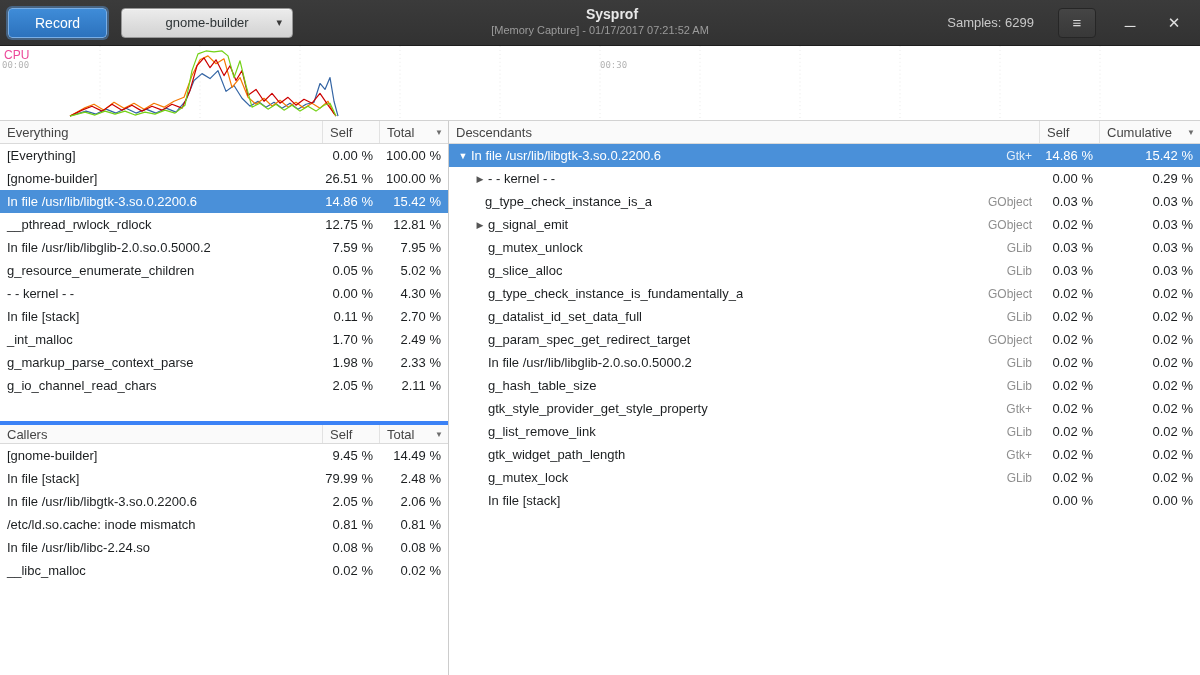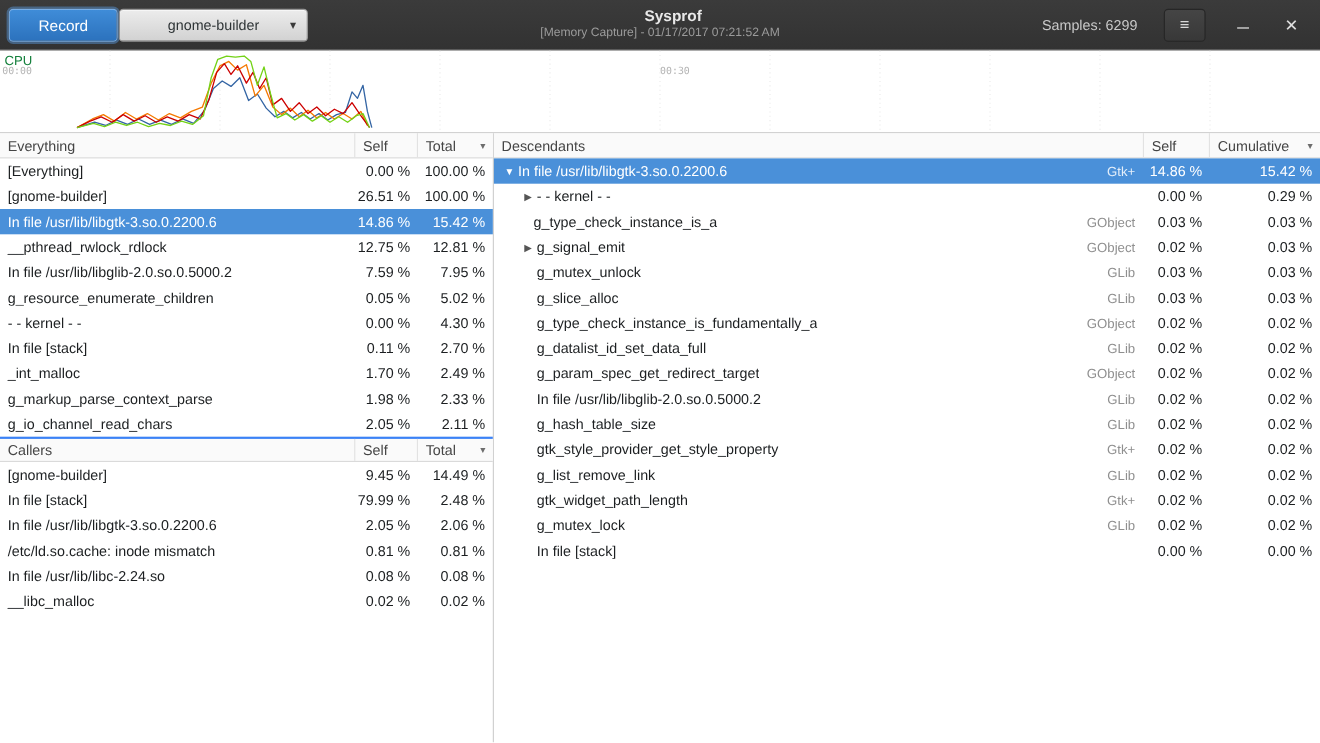--- a/index.html
+++ b/index.html
@@ -3,21 +3,21 @@
 <meta charset="utf-8">
 <style>
   * { margin:0; padding:0; box-sizing:border-box; }
   html,body { width:1200px; height:675px; overflow:hidden; background:#fff;
               font-family:"Liberation Sans", sans-serif; }
 
   
   .headerbar { height:46px; background:linear-gradient(#3b3b3b,#323232);
                border-bottom:1px solid #1e1e1e; display:flex; align-items:center;
                position:relative; }
-  .hb-left { display:flex; align-items:center; gap:1px; margin-left:8px;justify-content:flex-end; }
+  .hb-left { display:flex; align-items:center; gap:14px; margin-left:8px;justify-content:flex-end; }
   .record-btn { height:30px; padding:0 26px; border-radius:4px; color:#fff; font-size:14px;
                 background:linear-gradient(#3f8cd8,#2c72bd); border:1px solid #79aee6;
                 box-shadow:0 0 0 2px rgba(90,155,225,.45); cursor:default; }
   .process-btn { height:30px; width:172px; border-radius:4px; position:relative;
                  background:linear-gradient(#ececec,#d2d2d2); border:1px solid #979797;
                  color:#2e3436; font-size:13px; display:flex; align-items:center;
                  justify-content:center; box-shadow:inset 0 1px rgba(255,255,255,.55); }
   .process-caret { position:absolute; right:10px; top:7px; font-size:11px; color:#3a3a3a; }
   .hb-title { position:absolute; left:0; right:0; top:6px; text-align:center; pointer-events:none; }
   .hb-title .t { font-size:14px; font-weight:bold; color:#e8e8e8;padding-left:24px; }
@@ -25,33 +25,33 @@
   .hb-right { margin-left:auto; display:flex; align-items:center; gap:24px; margin-right:16px; }
   .samples { color:#c9c9c9; font-size:13px; }
   .menu-btn { width:38px; height:30px; border-radius:4px; background:linear-gradient(#454545,#383838);
               border:1px solid #262626; color:#d8d8d8; font-size:15px; line-height:28px; text-align:center; }
   .win-btn { background:none; border:none; color:#e0e0e0; font-size:15px; width:20px; text-align:center; }
   .min-btn { transform:translateY(3px); }
 
   
   .cpu-area { position:relative; height:75px; background:#fff; border-bottom:1px solid #d2d2d2; }
   .cpu-area svg { position:absolute; inset:0; width:100%; height:100%; }
-  .cpu-label { position:absolute; top:2px; left:4px; font-size:12px; color:#15803d; }
+  .cpu-label { position:absolute; top:2px; left:4px; font-size:12px; color:#ec4899; }
   .time-tick { position:absolute; top:14px; font-size:9px; color:#b4b4b4;
                font-family:"DejaVu Sans Mono", monospace; }
   .t0 { left:2px; } .t30 { left:50%; }
 
   
   .main { display:flex; height:554px; }
   .left-pane { width:449px; border-right:1px solid #cccccc; display:flex; flex-direction:column; }
   .right-pane { flex:1; display:flex; flex-direction:column; }
 
   .thead { display:grid; height:23px; background:#fafafa; border-bottom:1px solid #dadada;
            font-size:13px; color:#454545; align-items:center; }
-  .thead.bt { border-top:2px solid #3b82f6; }
+  .thead.bt { border-top:4px solid #3b82f6;margin-top:24px; }
   .lgrid { grid-template-columns:1fr 57px 68px; }
   .rgrid { grid-template-columns:1fr 60px 100px; }
   .hcell { display:flex; align-items:center; height:100%; padding-left:7px;
            border-right:1px solid #e2e2e2; overflow:hidden; white-space:nowrap; }
   .hcell:last-child { border-right:none; }
   .sort { margin-left:auto; margin-right:5px; font-size:8px; color:#6d6d6d; }
 
   .trow, .drow { display:grid; height:23px; align-items:center; font-size:13px; color:#1c1f21;
                  white-space:nowrap; }
   .trow.selected, .drow.selected { background:#4a90d9; color:#fff; }

